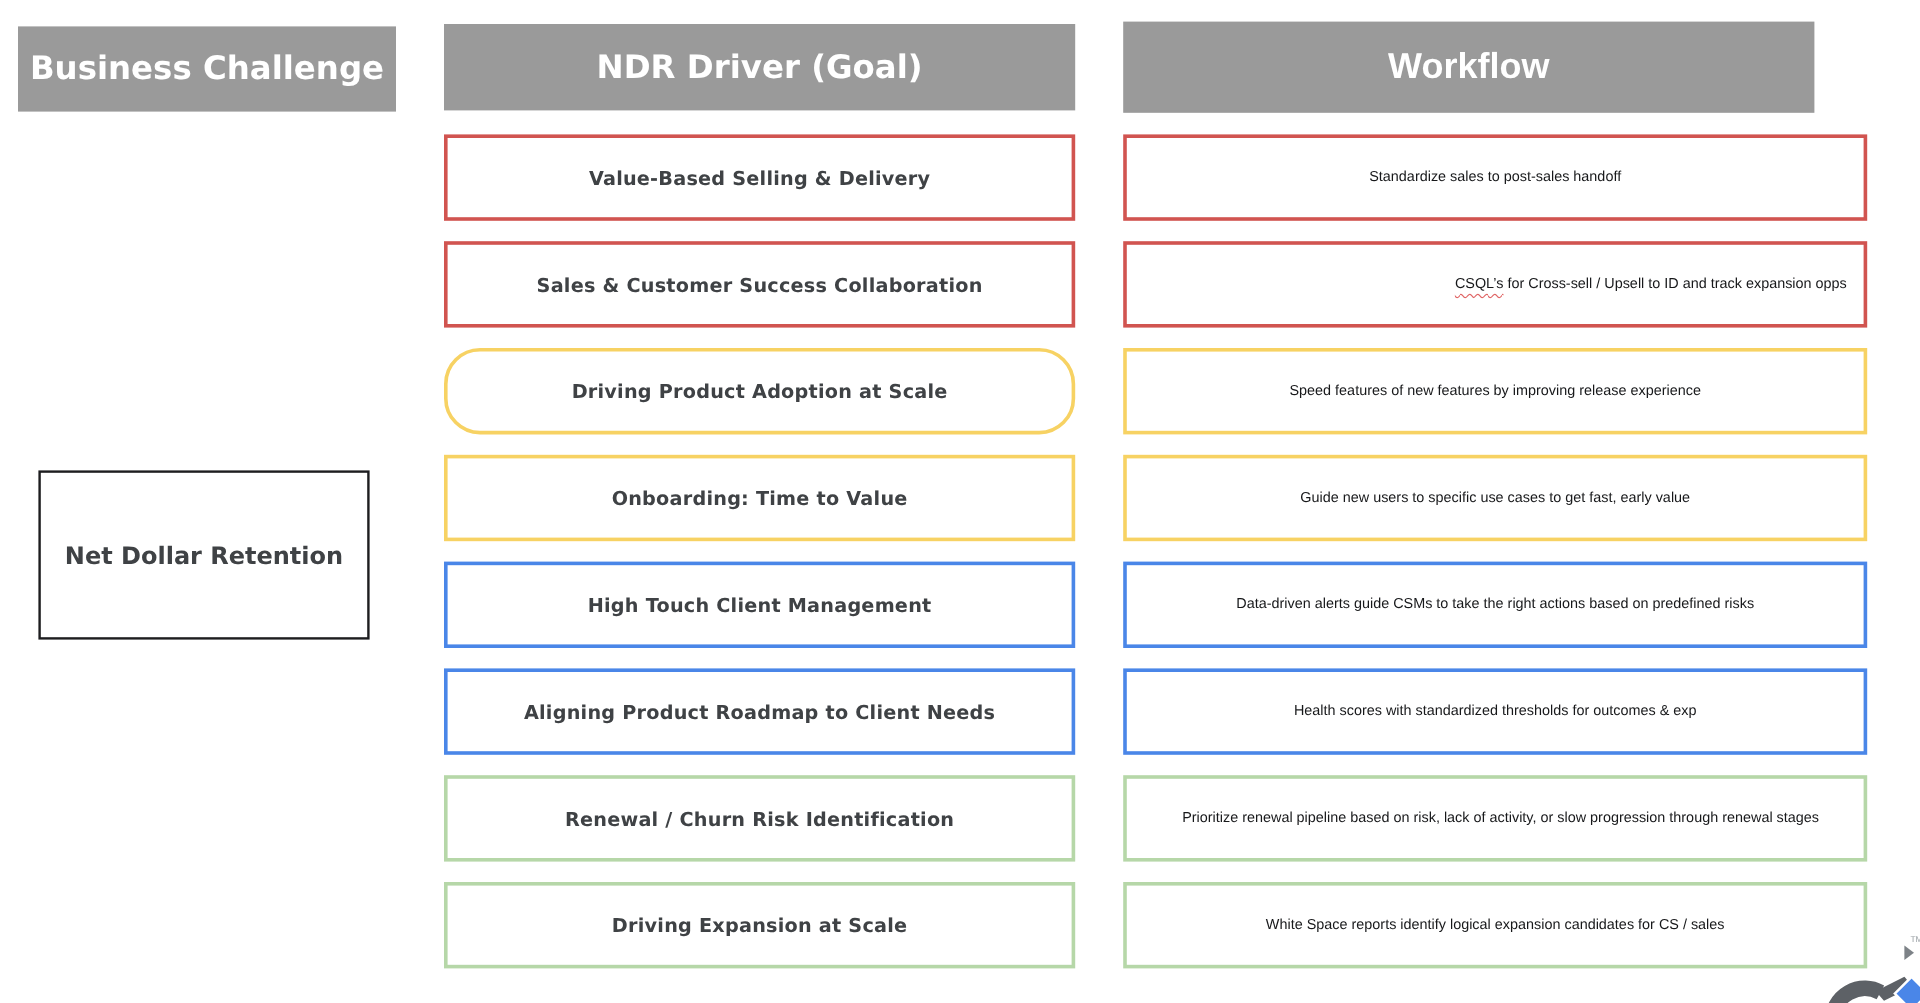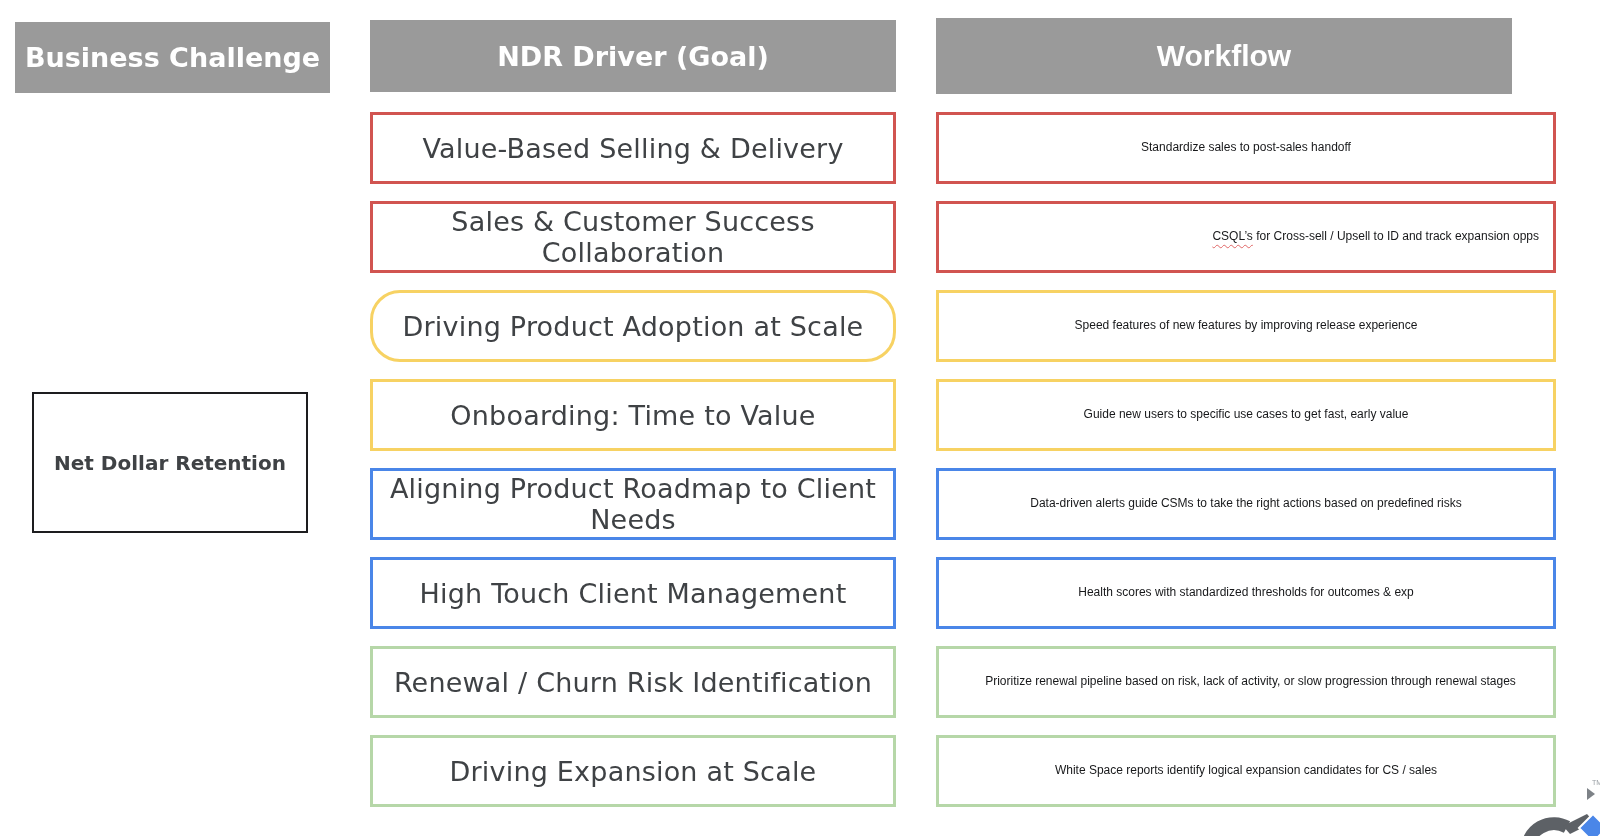--- a/index.html
+++ b/index.html
@@ -42,21 +42,21 @@
   #rows-ndr      { left: 370px; width: 526px; }
   #rows-workflow { left: 936px; width: 620px; }
 
   .box {
     height: 72px; box-sizing: border-box;
     border: 3px solid; background: #ffffff;
     display: flex; align-items: center; justify-content: center;
     text-align: center; flex: none;
   }
   .goal-box {
-    font-size: 27px; font-weight: normal; color: #3f4245;
+    font-size: 16px; font-weight: bold; color: #3f4245;
     padding: 0 6px; letter-spacing: 0.2px;
   }
   .wf-box {
     font-family: "Liberation Sans", sans-serif;
     font-size: 12px; font-weight: normal; color: #17181a;
     line-height: 1.32; padding: 0 14px;
   }
   .squiggle {
     text-decoration: underline wavy;
     text-decoration-thickness: 1px;
@@ -91,24 +91,24 @@
     <div class="box goal-box" style="border-color: rgb(209, 84, 80);">
       <span>Sales &amp; Customer Success Collaboration</span>
     </div>
     <div class="box goal-box" style="border-color: rgb(247, 210, 99); border-radius: 30px;">
       <span>Driving Product Adoption at Scale</span>
     </div>
     <div class="box goal-box" style="border-color: rgb(247, 210, 99);">
       <span>Onboarding: Time to Value</span>
     </div>
     <div class="box goal-box" style="border-color: rgb(74, 134, 232);">
-      <span>Aligning Product Roadmap to Client Needs</span>
+      <span>High Touch Client Management</span>
     </div>
     <div class="box goal-box" style="border-color: rgb(74, 134, 232);">
-      <span>High Touch Client Management</span>
+      <span>Aligning Product Roadmap to Client Needs</span>
     </div>
     <div class="box goal-box" style="border-color: rgb(182, 215, 168);">
       <span>Renewal / Churn Risk Identification</span>
     </div>
     <div class="box goal-box" style="border-color: rgb(182, 215, 168);">
       <span>Driving Expansion at Scale</span>
     </div>
   </div>
 
   <div id="rows-workflow" class="rows">

